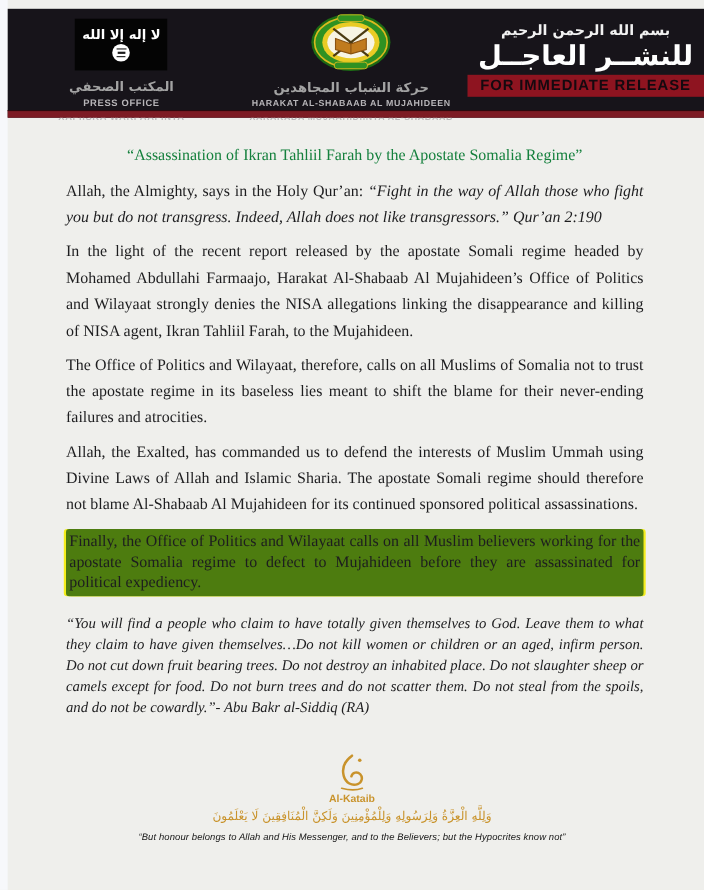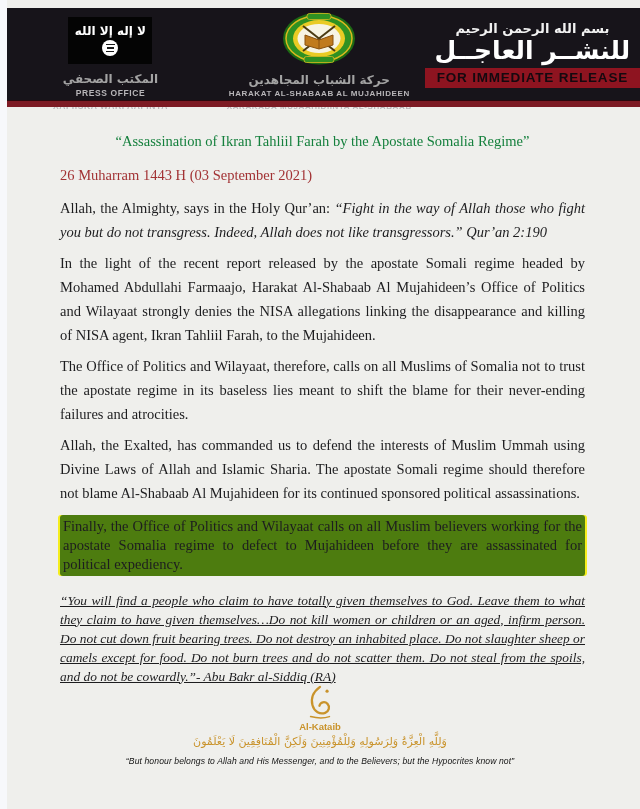--- a/index.html
+++ b/index.html
@@ -61,21 +61,21 @@
   .para.first { margin-top:12px; }
   .para.gap   { margin-top:7px; }
   .q-italic { font-style:italic; }
   .para-highlight {
     margin-top:10px; line-height:19px; text-align:justify;
     background:#4d7c0f; border-radius:3px; padding:2px 3px;
     box-shadow:-2px 0 0 #f4ed1e, 2px 0 0 #f4ed1e;
   }
   .para-quote {
     margin-top:5px; line-height:19px; font-size:13.4px;
-    font-style:italic; text-align:justify;text-decoration:underline;
+    font-style:italic; text-align:justify;
   }
 
   
   .footer { position:absolute; left:0; top:684px; width:640px; text-align:center; }
   .footer-logo { display:block; margin:0 auto; }
   .footer-label  { color:#c9932b; font-family:"Liberation Sans", sans-serif; font-weight:bold;
                    font-size:9.5px; margin-top:1px; }
   .footer-arabic { color:#c9932b; font-size:11px; margin-top:3px; font-family:"DejaVu Sans", sans-serif; }
   .footer-english{ color:#141414; font-family:"Liberation Sans", sans-serif; font-weight:normal;
                    font-style:italic; font-size:8.6px; margin-top:8px; letter-spacing:0.1px; }
@@ -125,21 +125,20 @@
     <div class="bismillah">بسم الله الرحمن الرحيم</div>
     <div class="urgent">للنشــر العاجــل</div>
     <div class="banner">FOR IMMEDIATE RELEASE</div>
   </div>
 
   <div class="header-red-strip"></div>
 </div>
 
 <div class="content">
   <h1 class="doc-title">“Assassination of Ikran Tahliil Farah by the Apostate Somalia Regime”</h1>
-  <div class="doc-date">26 Muharram 1443 H (03 September 2021)</div>
 
   <p class="para first"><span>Allah, the Almighty, says in the Holy Qur’an: </span><span class="q-italic">“Fight in the way of Allah those who fight you but do not transgress. Indeed, Allah does not like transgressors.” Qur’an 2:190</span></p>
 
   <p class="para gap">In the light of the recent report released by the apostate Somali regime headed by Mohamed Abdullahi Farmaajo, Harakat Al-Shabaab Al Mujahideen’s Office of Politics and Wilayaat strongly denies the NISA allegations linking the disappearance and killing of NISA agent, Ikran Tahliil Farah, to the Mujahideen.</p>
 
   <p class="para gap">The Office of Politics and Wilayaat, therefore, calls on all Muslims of Somalia not to trust the apostate regime in its baseless lies meant to shift the blame for their never-ending failures and atrocities.</p>
 
   <p class="para gap">Allah, the Exalted, has commanded us to defend the interests of Muslim Ummah using Divine Laws of Allah and Islamic Sharia. The apostate Somali regime should therefore not blame Al-Shabaab Al Mujahideen for its continued sponsored political assassinations.</p>
 
   <p class="para-highlight">Finally, the Office of Politics and Wilayaat calls on all Muslim believers working for the apostate Somalia regime to defect to Mujahideen before they are assassinated for political expediency.</p>

